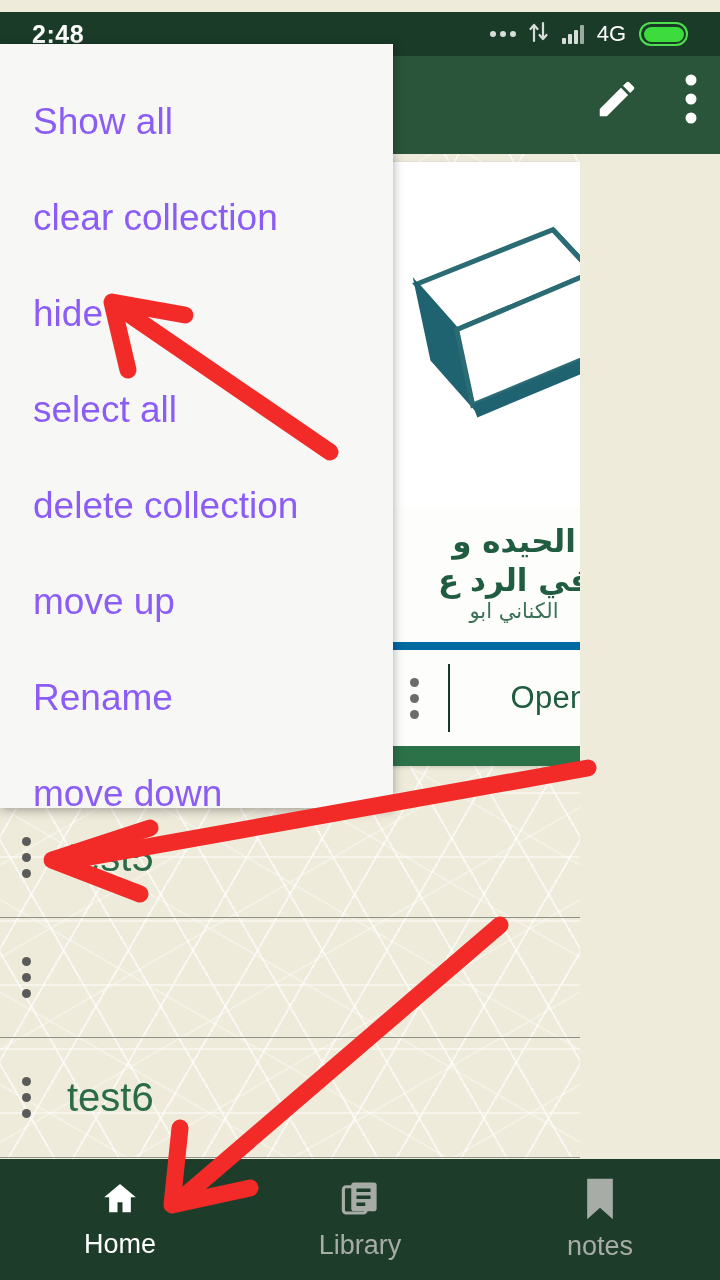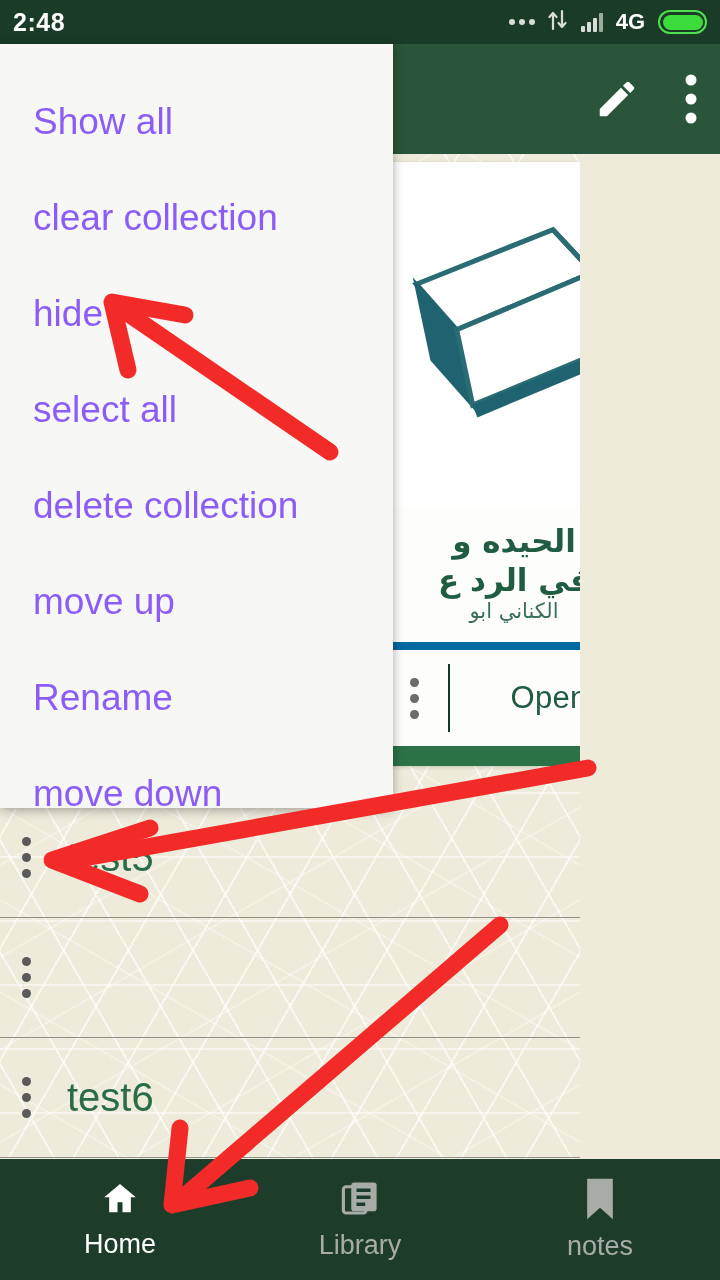--- a/index.html
+++ b/index.html
@@ -5,41 +5,41 @@
   * { margin:0; padding:0; box-sizing:border-box; }
   html,body { width:720px; height:1280px; overflow:hidden; }
   body {
     font-family:"Liberation Sans", sans-serif;
     background:#efebdb;
     position:relative;
   }
 
   
   #status-bar {
-    position:absolute; top:0; left:0; width:720px; height:44px;
+    position:absolute; top:12px; left:0; width:720px; height:44px;
     background:#1a3b27;
     display:flex; align-items:center; justify-content:space-between;
-    padding:0 13px;
+    padding:0 32px;
     z-index:50;
   }
   #status-clock {
     color:#ffffff; font-size:25px; font-weight:bold;
     letter-spacing:0.5px;
   }
   #status-right { display:flex; align-items:center; gap:13px; }
   .sb-dots { display:flex; gap:4px; align-items:center; }
   .sb-dots i { width:6px; height:6px; border-radius:50%; background:#d9ddd9; display:block; }
   .sb-sync { display:block; }
   .sb-signal { display:flex; align-items:flex-end; gap:2px; height:19px; }
   .sb-signal i { width:4px; background:#d9ddd9; display:block; border-radius:1px; }
   .sb-signal i:nth-child(1){ height:6px;}
   .sb-signal i:nth-child(2){ height:10px;}
   .sb-signal i:nth-child(3){ height:14px;}
   .sb-signal i:nth-child(4){ height:19px; background:#9bab9e;}
-  #status-net { color:#ffffff; font-size:22px; font-weight:bold; }
+  #status-net { color:#ffffff; font-size:22px; font-weight:normal; }
   #status-battery {
     width:49px; height:24px; border:2.5px solid #4ee04e; border-radius:12px;
     padding:2.5px; display:flex; align-items:center;
   }
   #status-battery span { display:block; width:100%; height:100%; background:#3ddc3d; border-radius:9px; }
 
   
   #app-bar {
     position:absolute; top:44px; left:0; width:720px; height:110px;
     background:#2a553a; z-index:10;

